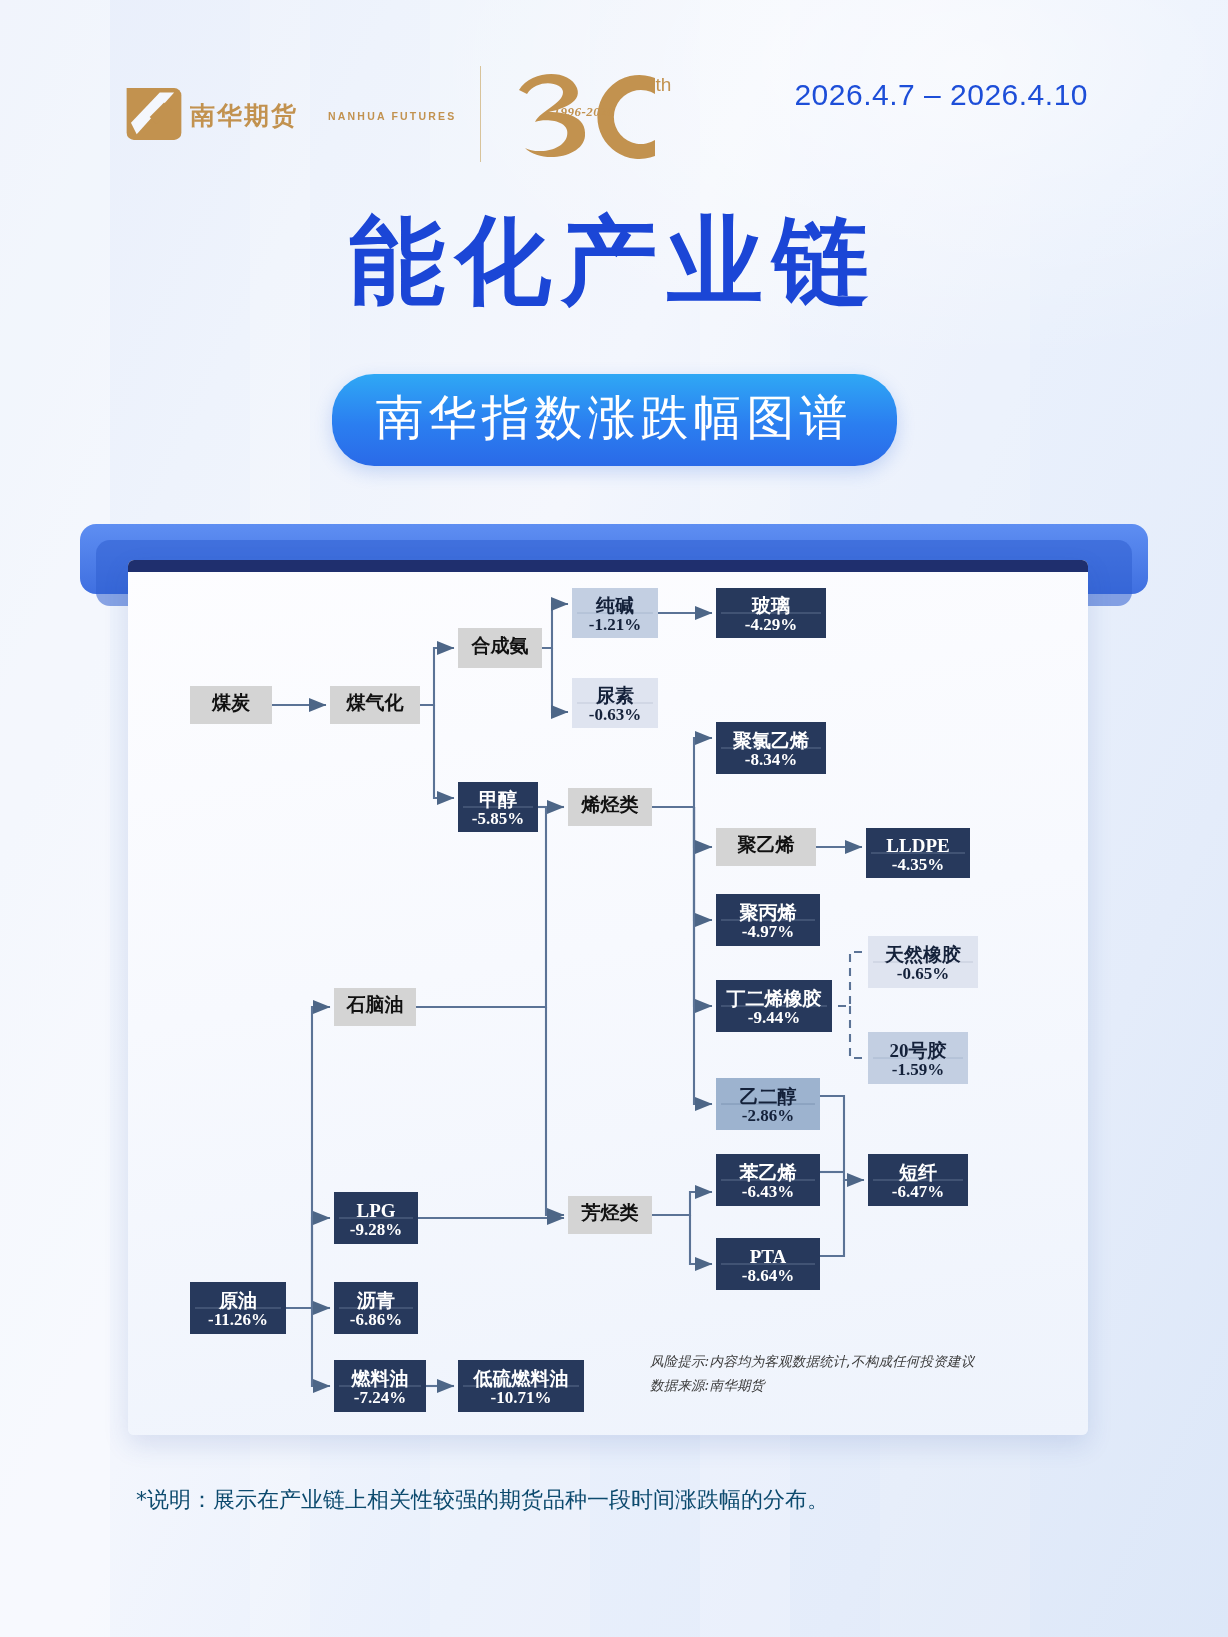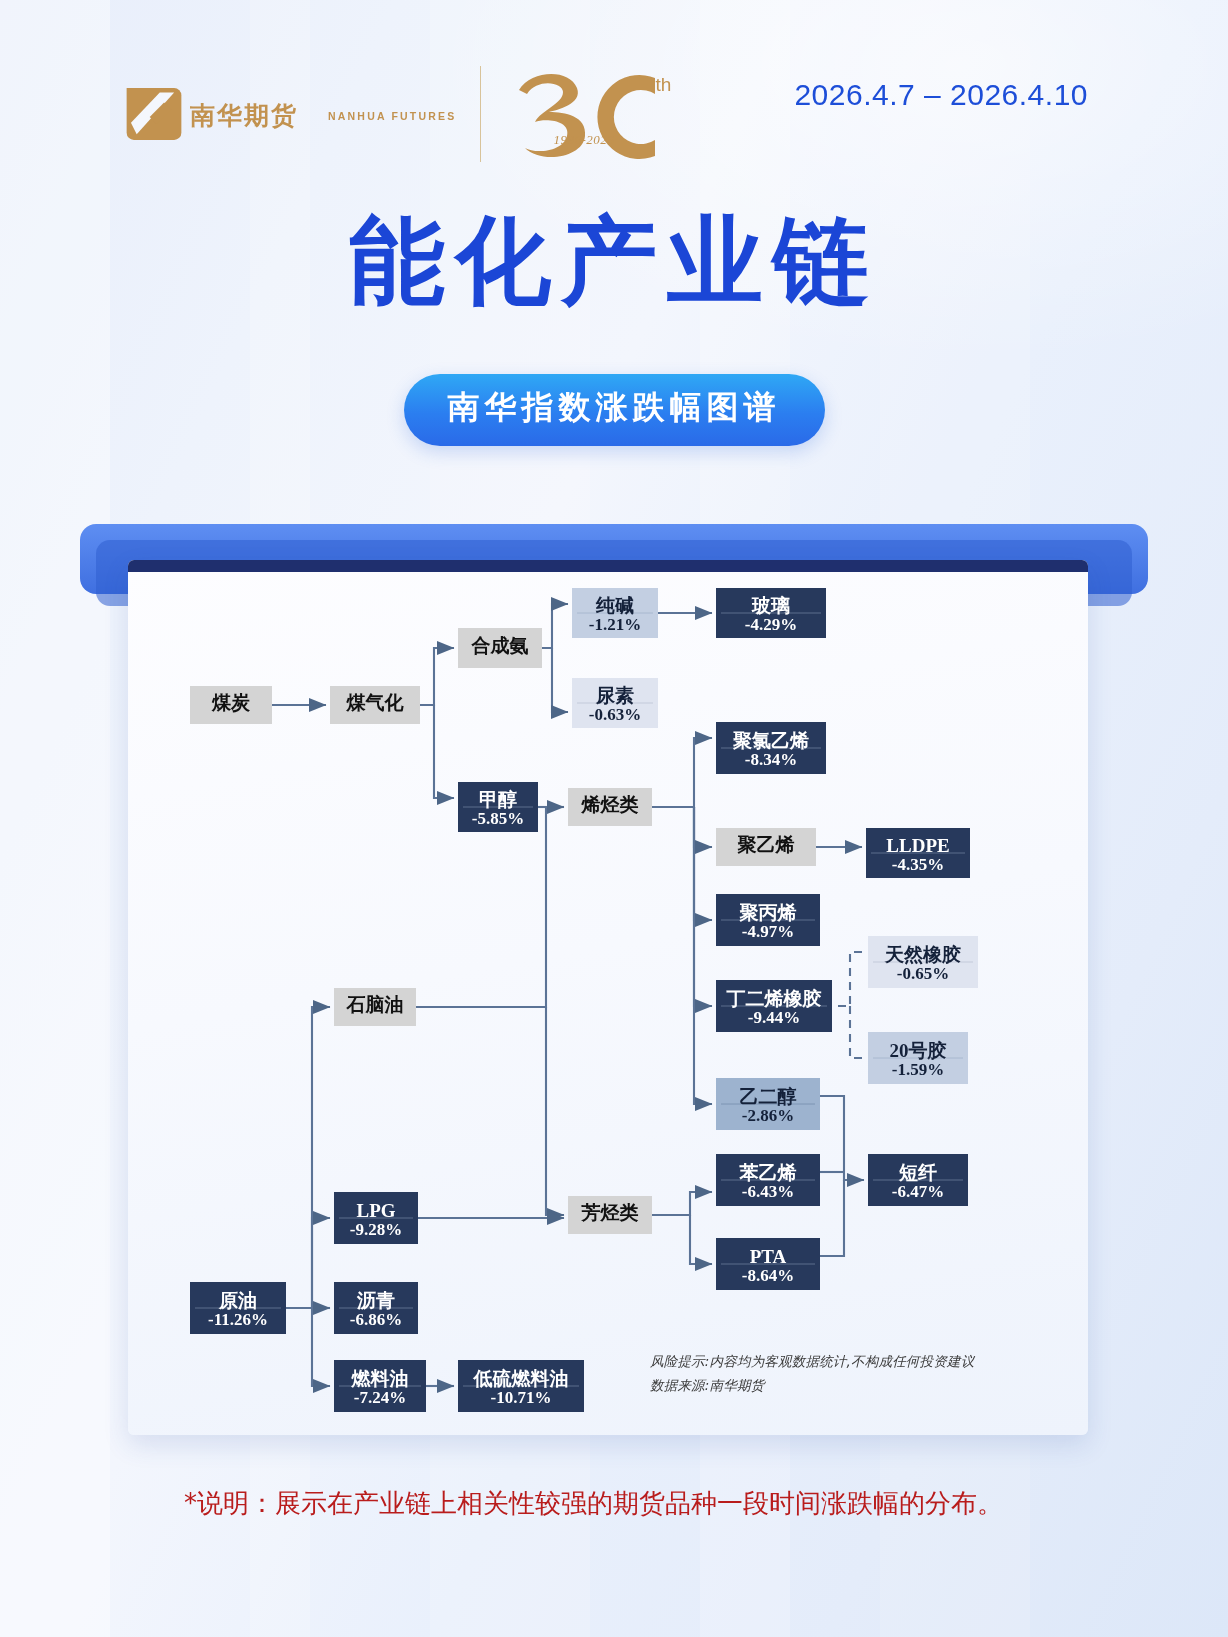--- a/index.html
+++ b/index.html
@@ -19,55 +19,55 @@
   
   .header { position:absolute; top:56px; left:0; right:0; height:120px; }
   .brand { position:absolute; left:118px; top:8px; display:flex; align-items:center; gap:18px; }
   .brand-logo { display:flex; flex-direction:row; align-items:center; }
   .logo-mark { width:72px; height:72px; }
   .logo-cn { font-family:"Liberation Serif", serif; font-weight:bold; font-size:25px;
     color:#c2924f; letter-spacing:2px; margin-top:2px; line-height:1; }
   .logo-en { font-size:10.5px; color:#c2924f; letter-spacing:2.2px; font-weight:bold; margin-top:3px;margin-left:30px; }
   .brand-sep { width:1px; height:96px; background:#d8c39a; margin:0 6px; }
   .anniv { position:relative; width:160px; height:100px; }
-  .anniv-years { position:absolute; left:48px; top:68px; font-family:"Liberation Serif", serif;
-    font-style:italic; font-weight:normal; font-size:13px; color:#c2924f; letter-spacing:.5px; }
+  .anniv-years { position:absolute; left:48px; top:40px; font-family:"Liberation Serif", serif;
+    font-style:italic; font-weight:bold; font-size:13px; color:#c2924f; letter-spacing:.5px; }
   .anniv-th { position:absolute; right:-6px; top:10px; font-size:19px; color:#c2924f; }
 
   .daterange { position:absolute; right:140px; top:22px; font-size:30px; color:#1d4ed8;
     letter-spacing:.5px; white-space:nowrap; }
 
   
   .title-main { position:absolute; top:216px; left:0; right:0; text-align:center;
     font-family:Liberation Mono, monospace; font-weight:bold; font-size:96px; color:#1b46d6;
     letter-spacing:10px; line-height:1.1; }
   .subtitle-wrap { position:absolute; top:374px; left:0; right:0; display:flex; justify-content:center; }
   .subtitle { background:linear-gradient(180deg,#2fa8f5 0%, #2b7ef0 55%, #2a6ae8 100%);
     border-radius:42px; padding:12px 44px 16px; color:#fff;
-    font-family:"DejaVu Sans", sans-serif; font-weight:bold; font-size:32px; letter-spacing:5px;
+    font-family:"DejaVu Sans", sans-serif; font-weight:normal; font-size:48px; letter-spacing:5px;
     box-shadow:0 6px 18px rgba(40,100,220,.22); }
 
   
   .card-shadow { position:absolute; left:80px; top:524px; width:1068px; height:70px;
     border-radius:16px; background:linear-gradient(180deg,#5e8ef2 0%, #3f6fe0 100%); }
   .card-shadow2 { position:absolute; left:96px; top:540px; width:1036px; height:66px;
     border-radius:14px; background:#2f5fd0; opacity:.55; }
   .card { position:absolute; left:128px; top:560px; width:960px; height:875px;
     background:linear-gradient(170deg,#fdfdff 0%, #f7f9fe 45%, #eef3fc 100%);
     border-radius:6px; box-shadow:0 10px 26px rgba(45,80,160,.14); overflow:hidden; }
   .card-topbar { position:absolute; left:0; top:0; width:100%; height:12px; background:#1f2f6e; }
 
   .svgwrap { position:absolute; inset:0; }
   svg.flow { width:960px; height:875px; display:block; }
   .disclaimer { position:absolute; left:522px; top:790px; font-size:13.5px; color:#3a3a3a;
     line-height:1.75; letter-spacing:.2px; font-family:"DejaVu Sans", sans-serif;font-style:italic; }
 
   
   .footnote { position:absolute; left:136px; top:1482px; width:1000px;
-    font-family:"DejaVu Sans", sans-serif; font-size:26px; color:#b91c1c; line-height:1.65;margin-left:48px; }
+    font-family:"DejaVu Sans", sans-serif; font-size:22px; color:#0c4a6e; line-height:1.65; }
   .footnote .l2 { padding-left:68px; }
 </style>
 </head>
 <body>
 
 <div class="bg-bands">
   <i style="left:0px;width:110px;"></i>
   <i style="left:250px;width:60px;opacity:.5;"></i>
   <i style="left:430px;width:160px;opacity:.45;"></i>
   <i style="left:700px;width:90px;opacity:.55;"></i>

